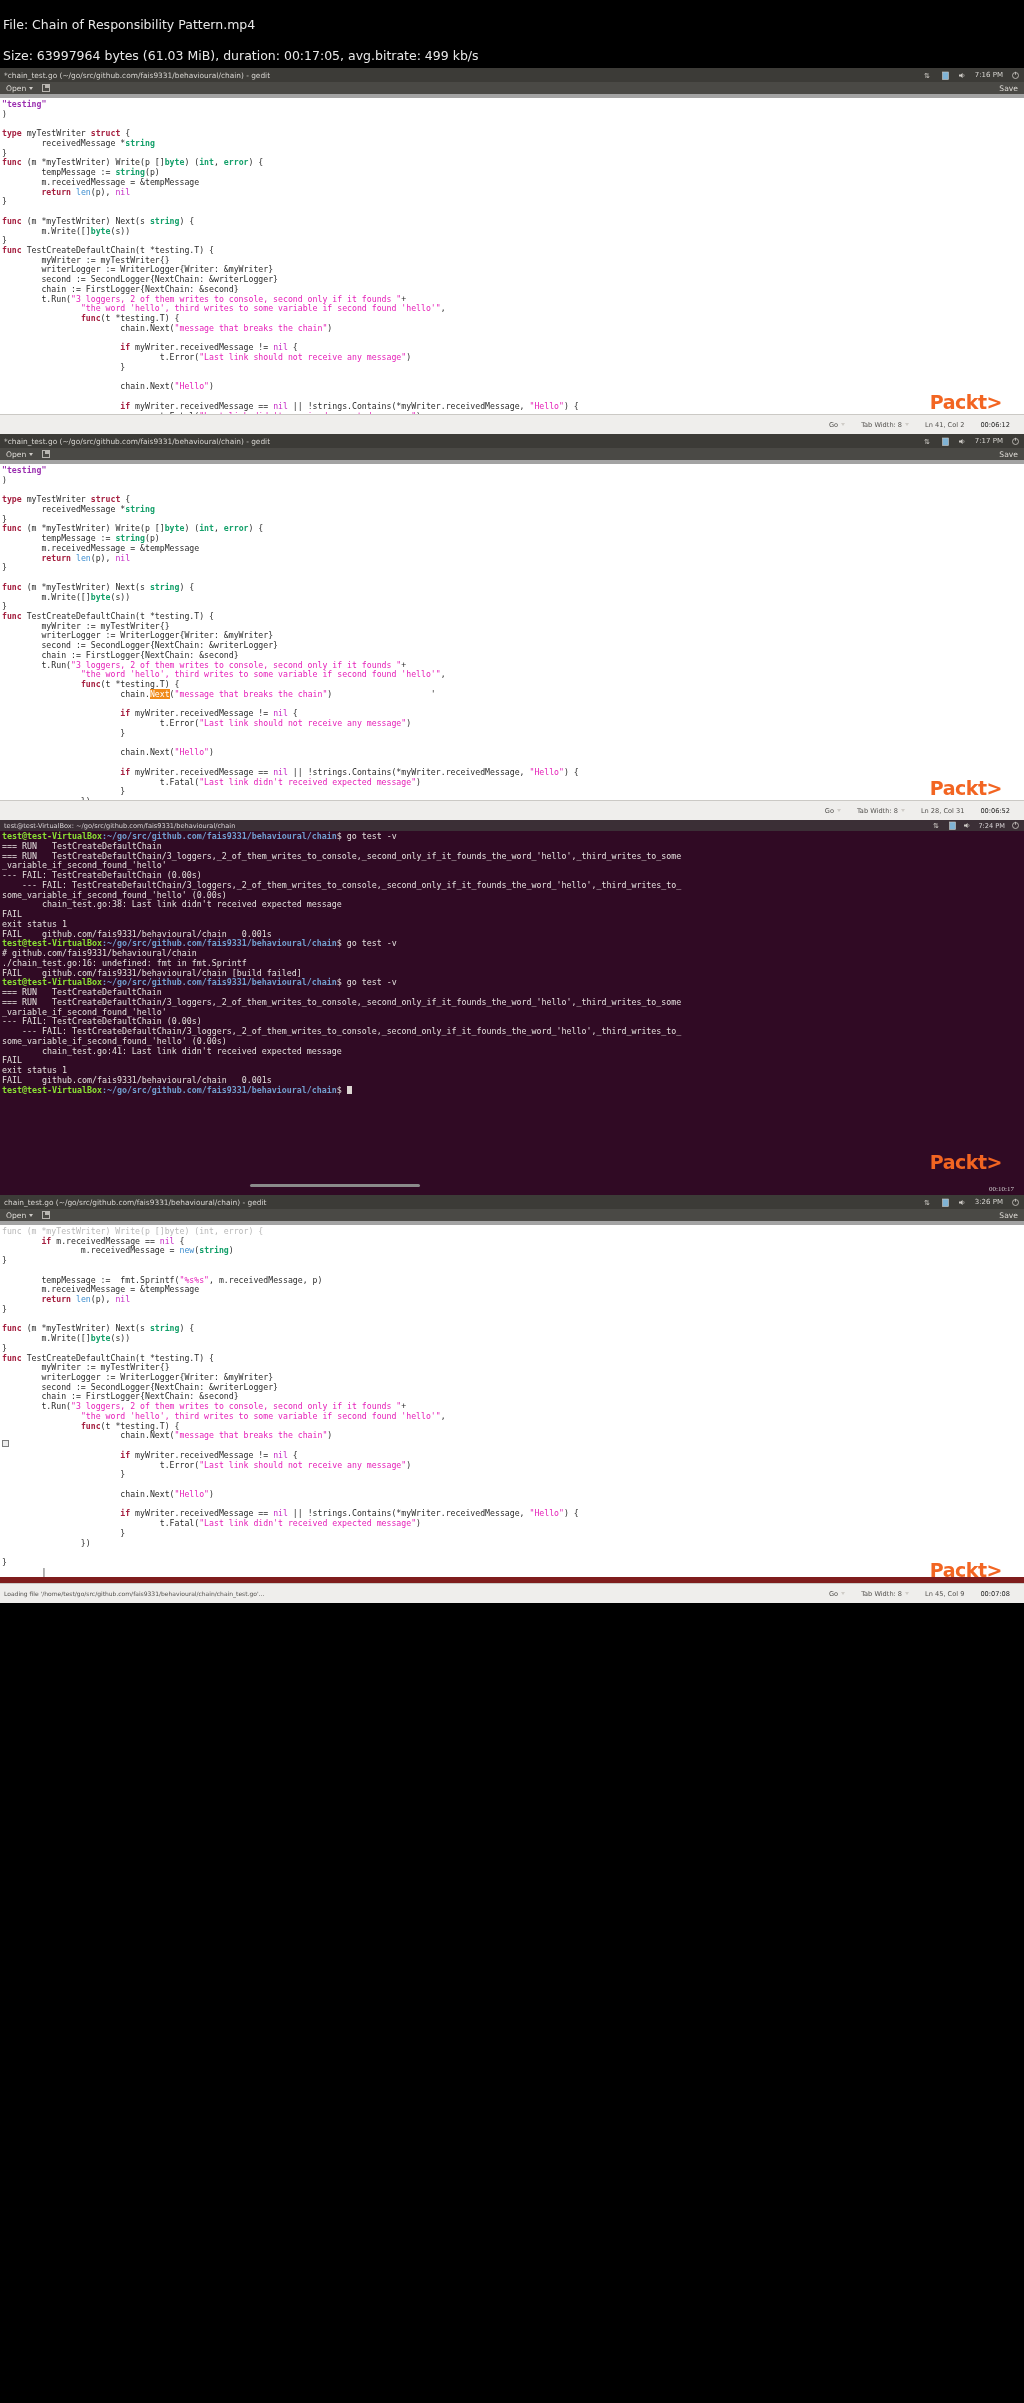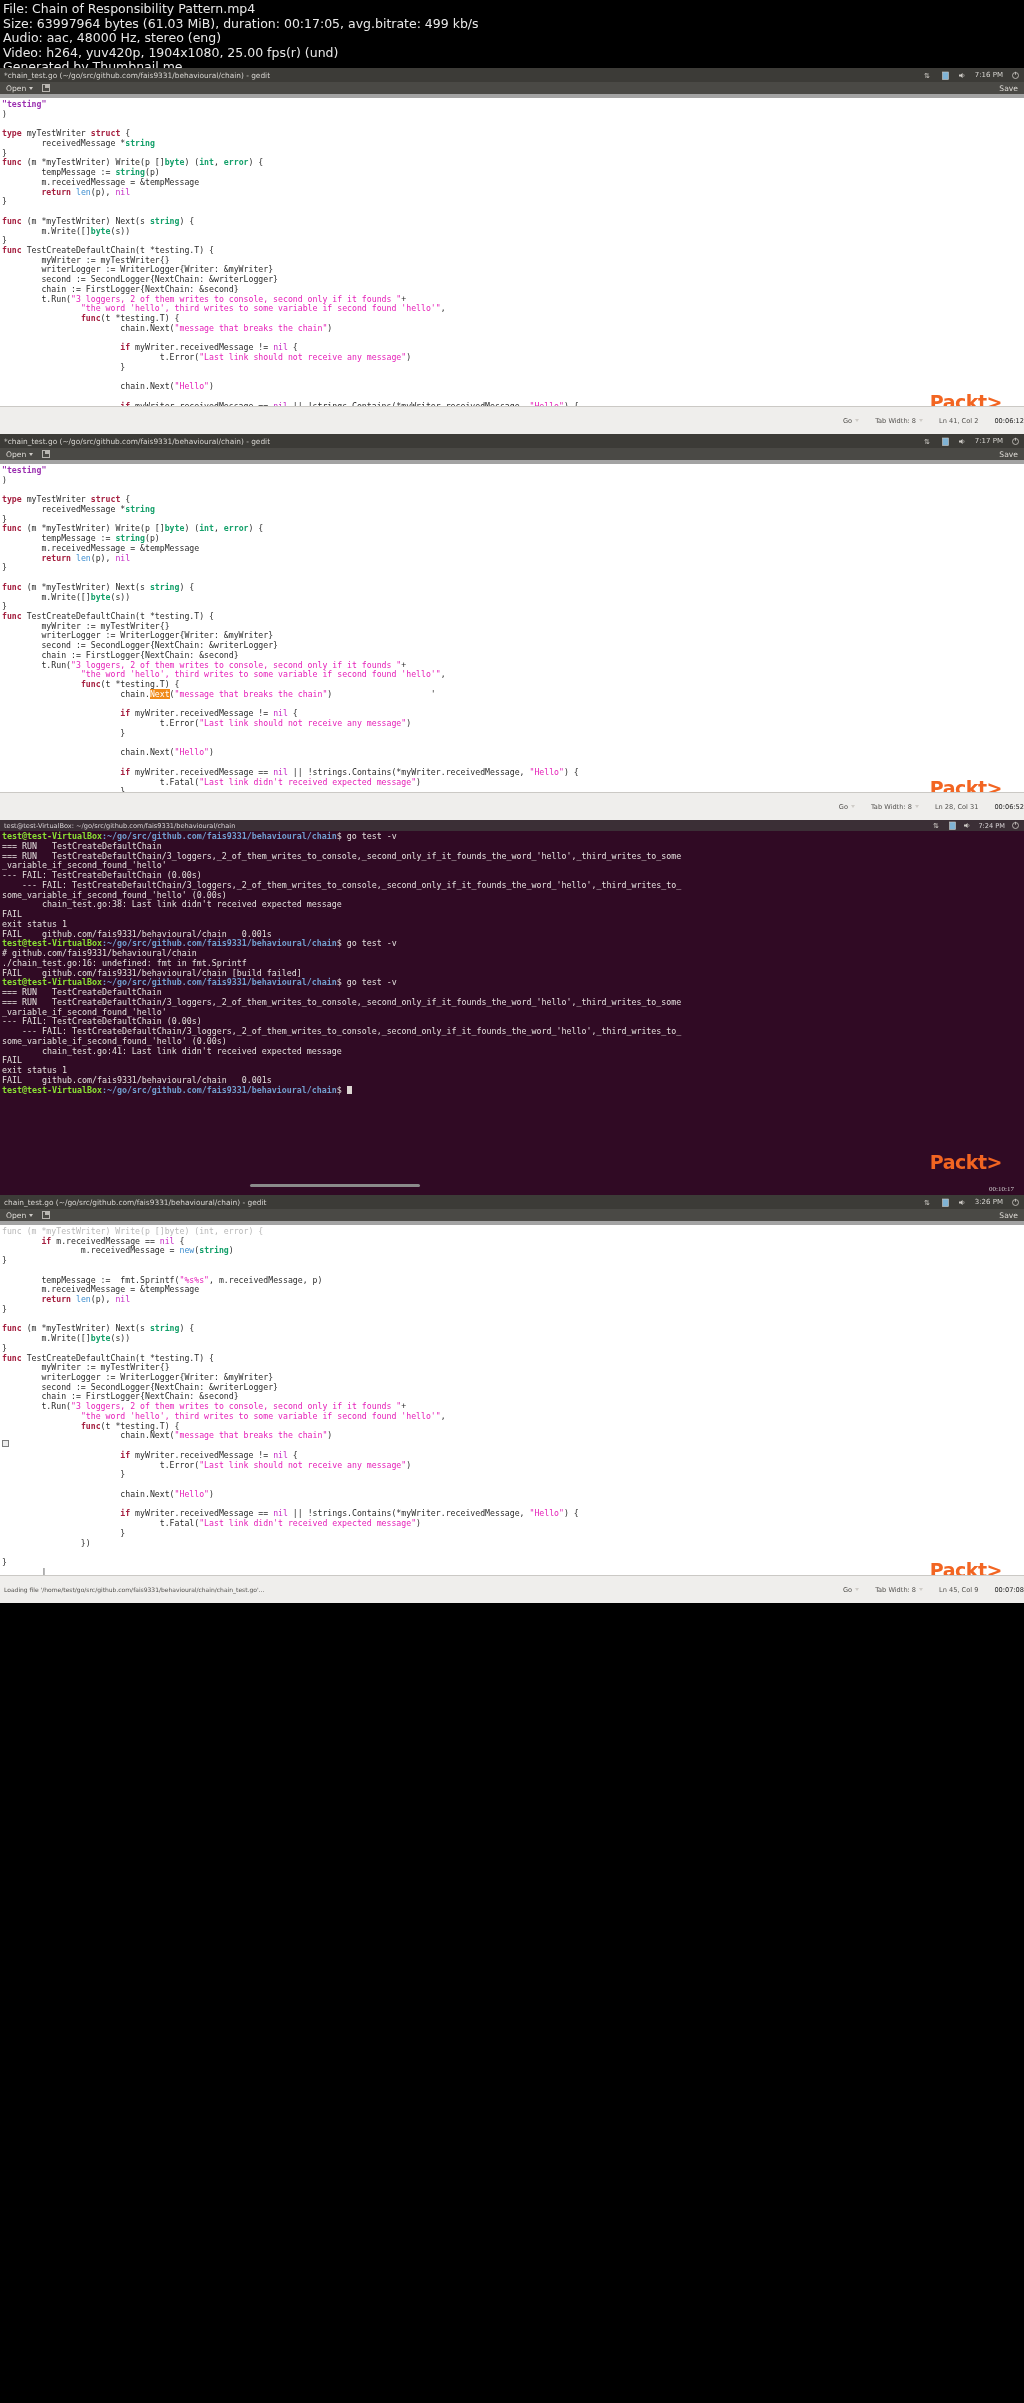--- a/index.html
+++ b/index.html
@@ -10,21 +10,21 @@
     overflow:hidden;
   }
   
   .vidinfo {
     background:#000; color:#e8e8e8;
     padding:2px 3px 2px 3px;
     font-family:"DejaVu Sans", sans-serif;
     font-size:12.5px; line-height:14.6px;
     height:68px;
   }
-  .vidinfo div { white-space:nowrap; }
+  .vidinfo div { white-space:nowrap;margin-top:16px; }
 
   
   .gedit { position:relative; width:1024px; background:#7f1d1d; }
   .gedit-titlebar {
     height:14px; background:#3c3b37; color:#d8d6d2;
     display:flex; align-items:center; justify-content:space-between;
     padding:0 4px; font-size:7.4px; white-space:nowrap;
   }
   .gedit-titlebar .tb-left { display:flex; align-items:center; gap:4px; }
   .gedit-titlebar .tb-right { display:flex; align-items:center; gap:8px; font-size:7px; }
@@ -52,23 +52,23 @@
   }
   .code .kw  { color:#a52040; font-weight:bold; }
   .code .typ { color:#14a06a; font-weight:bold; }
   .code .str { color:#e520b8; }
   .code .fn  { color:#3f8fd0; }
   .code .nil { color:#c428c4; }
   .code .imp { color:#9b30b0; font-weight:bold; }
   .code .sel { background:#f08a1a; color:#fff; }
 
   .gedit-status {
-    height:28px; background:#efeeec; border-top:1px solid #cbc9c5;
+    height:20px; background:#efeeec; border-top:1px solid #cbc9c5;
     display:flex; align-items:center; justify-content:flex-end;
-    gap:16px; padding-right:0; color:#53514e; font-size:6.6px;
+    gap:16px; padding-right:14px; color:#53514e; font-size:6.6px;
     white-space:nowrap;
   }
   .gedit-status .grp{display:flex;align-items:center;gap:3px;}
 
   
   .packt {
     position:absolute; right:22px;
     font-family:"DejaVu Sans", sans-serif;
     font-weight:bold; font-size:19px; color:#f26522;
     letter-spacing:-0.5px; line-height:1;

